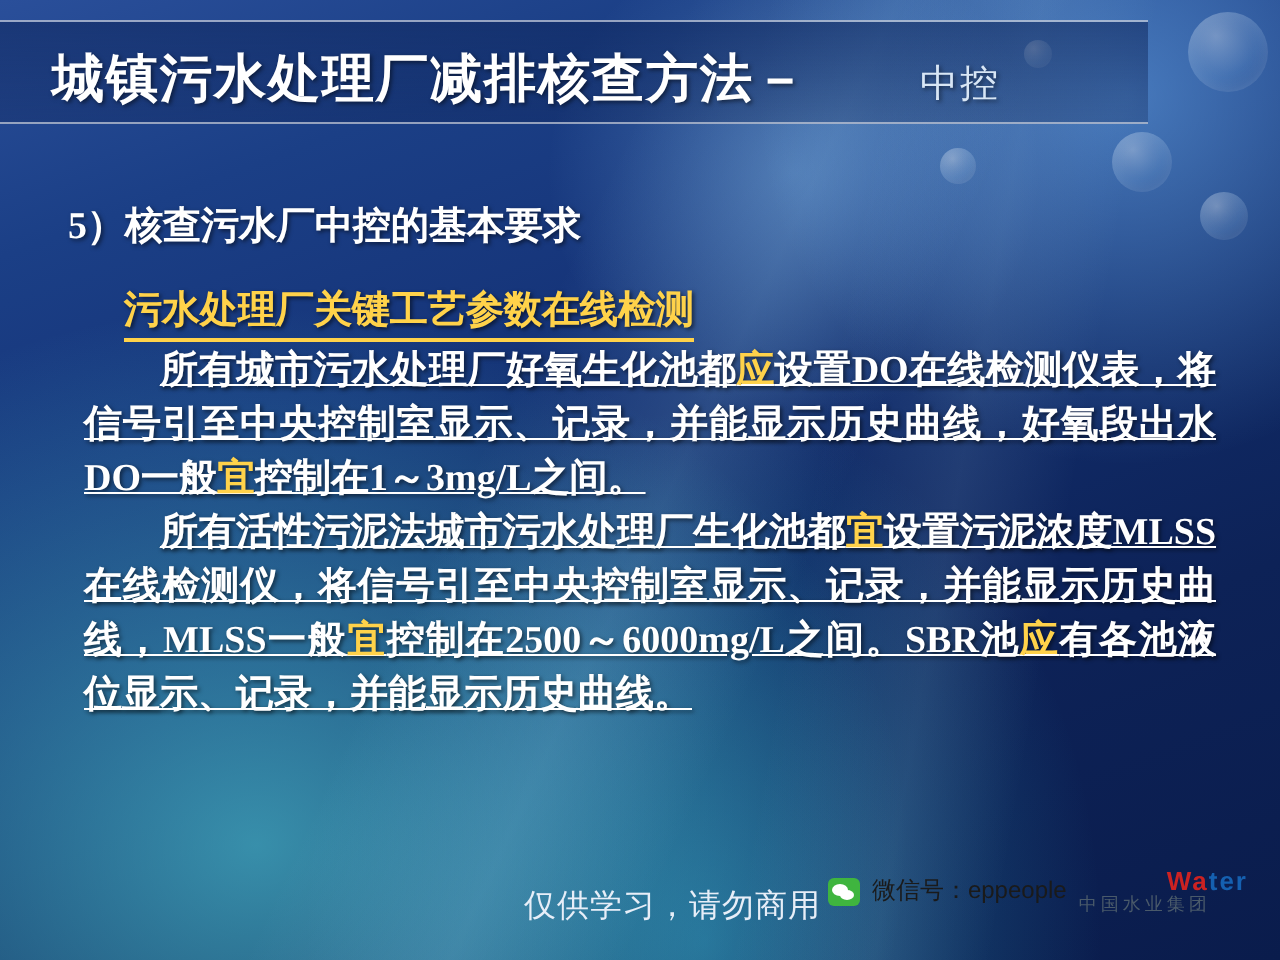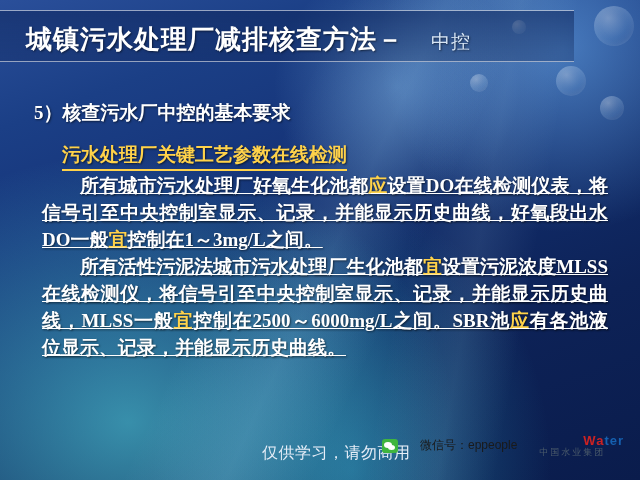--- a/index.html
+++ b/index.html
@@ -87,21 +87,21 @@
 
   
   .footnote{
     position:absolute;left:262px;top:443px;
     font-family:"Liberation Sans", sans-serif;
     font-size:16px;color:#e7eef8;letter-spacing:0.5px;
     white-space:nowrap;
   }
   .wm{
     position:absolute;right:16px;top:434px;
-    display:flex;align-items:center;gap:22px;
+    display:flex;align-items:center;gap:6px;
     font-family:"Liberation Sans", sans-serif;
   }
   .wm-icon{
     width:16px;height:14px;border-radius:3px;background:#3fb53f;
     position:relative;flex:0 0 auto;
   }
   .wm-icon:before,.wm-icon:after{
     content:"";position:absolute;border-radius:50%;background:#fff;
   }
   .wm-icon:before{width:8px;height:6px;left:2px;top:3px;}
@@ -122,21 +122,21 @@
   <div class="bubbles">
     <div class="bub" style="left:594px;top:6px;width:40px;height:40px;"></div>
     <div class="bub" style="left:556px;top:66px;width:30px;height:30px;"></div>
     <div class="bub" style="left:600px;top:96px;width:24px;height:24px;"></div>
     <div class="bub" style="left:470px;top:74px;width:18px;height:18px;"></div>
     <div class="bub" style="left:512px;top:20px;width:14px;height:14px;"></div>
   </div>
 
   <div class="titlebar">
     <div class="title-main">城镇污水处理厂减排核查方法－</div>
-    <div class="title-sub" style="left:431px;">中控</div>
+    <div class="title-sub" style="left:460px;">中控</div>
   </div>
 
   <div class="heading">5）核查污水厂中控的基本要求</div>
 
   <div class="subheading">污水处理厂关键工艺参数在线检测</div>
 
   <div class="para p1">所有城市污水处理厂好氧生化池都<span class="hl">应</span>设置DO在线检测仪表，将信号引至中央控制室显示、记录，并能显示历史曲线，好氧段出水DO一般<span class="hl">宜</span>控制在1～3mg/L之间。</div>
   <div class="para p2">所有活性污泥法城市污水处理厂生化池都<span class="hl">宜</span>设置污泥浓度MLSS在线检测仪，将信号引至中央控制室显示、记录，并能显示历史曲线，MLSS一般<span class="hl">宜</span>控制在2500～6000mg/L之间。SBR池<span class="hl">应</span>有各池液位显示、记录，并能显示历史曲线。</div>
 
   <div class="footnote">仅供学习，请勿商用</div>

